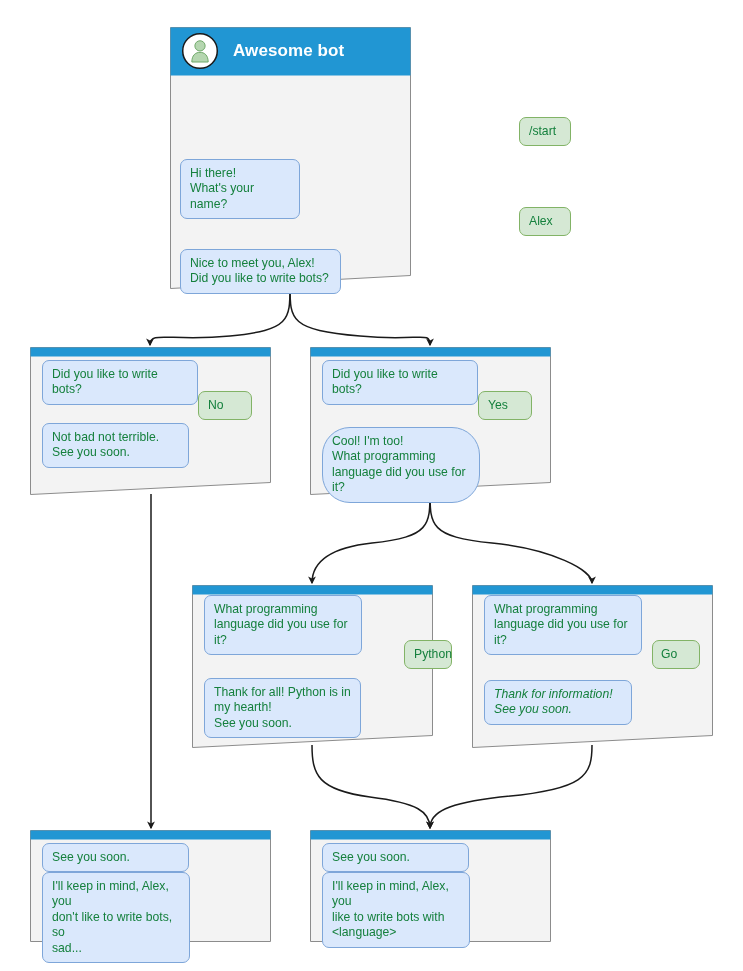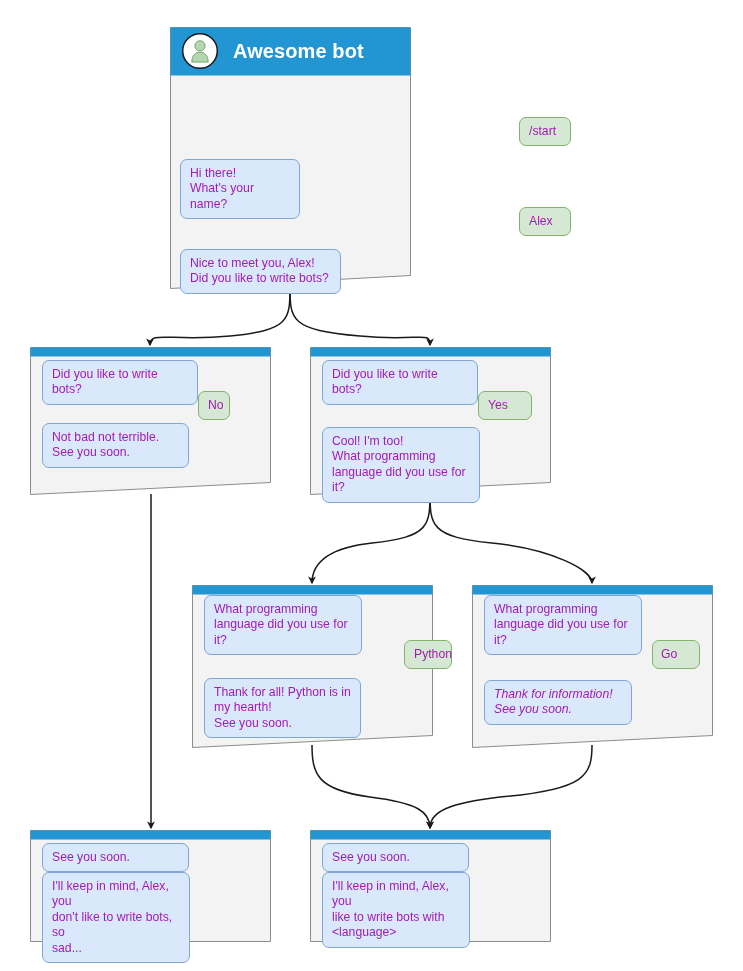--- a/index.html
+++ b/index.html
@@ -58,37 +58,37 @@
   }
   .avatar {
     margin-left: 11px;
     width: 38px;
     height: 38px;
     flex: 0 0 auto;
   }
   .root-title {
     margin-left: 14px;
     color: #ffffff;
-    font-size: 20px;
+    font-size: 17px;
     font-weight: bold;
     letter-spacing: 0.1px;
   }
   
   .bubbles {
     position: absolute;
     left: 0;
     width: 100%;
   }
   .bubble {
     position: absolute;
     box-sizing: border-box;
     border-radius: 7px;
     font-size: 12.2px;
     line-height: 15.4px;
-    color: #a21caf;
+    color: #15803d;
     padding: 6px 9px 6px 9px;
     white-space: pre-line;
   }
   .bubble.bot {
     background: #dae8fc;
     border: 1px solid #7ea6d9;
   }
   .bubble.user {
     background: #d5e8d4;
     border: 1px solid #82b366;
@@ -150,37 +150,37 @@
   </div>
 
   <div class="node" style="left:30px; top:347px; width:241px; height:148px;">
     <svg class="node-shape" viewBox="0 0 241 148" preserveAspectRatio="none">
       <path d="M 0.5 0.5 L 240.5 0.5 L 240.5 135.5 L 0.5 147.5 Z" fill="#f3f3f3" stroke="#8c8c8c" stroke-width="1"></path>
       <path d="M 0.5 0.5 L 240.5 0.5 L 240.5 9.5 L 0.5 9.5 Z" fill="#2196d3" stroke="none"></path>
     </svg>
     <div class="node-content">
       <div class="bubbles">
         <div class="bubble bot" style="left:12px; top:13px; width:156px;">Did you like to write bots?</div>
-        <div class="bubble user" style="left:168px; top:44px; width:32px;">No</div>
+        <div class="bubble user" style="left:168px; top:44px; width:54px;">No</div>
         <div class="bubble bot" style="left:12px; top:76px; width:147px;">Not bad not terrible.
 See you soon.</div>
       </div>
     </div>
   </div>
 
   <div class="node" style="left:310px; top:347px; width:241px; height:148px;">
     <svg class="node-shape" viewBox="0 0 241 148" preserveAspectRatio="none">
       <path d="M 0.5 0.5 L 240.5 0.5 L 240.5 135.5 L 0.5 147.5 Z" fill="#f3f3f3" stroke="#8c8c8c" stroke-width="1"></path>
       <path d="M 0.5 0.5 L 240.5 0.5 L 240.5 9.5 L 0.5 9.5 Z" fill="#2196d3" stroke="none"></path>
     </svg>
     <div class="node-content">
       <div class="bubbles">
         <div class="bubble bot" style="left:12px; top:13px; width:156px;">Did you like to write bots?</div>
         <div class="bubble user" style="left:168px; top:44px; width:54px;">Yes</div>
-        <div class="bubble bot" style="left:12px; top:80px; width:158px;">Cool! I'm too!
+        <div class="bubble bot" style="left:12px; top:80px; width:158px;border-radius:28px;">Cool! I'm too!
 What programming
 language did you use for it?</div>
       </div>
     </div>
   </div>
 
   <div class="node" style="left:192px; top:585px; width:241px; height:163px;">
     <svg class="node-shape" viewBox="0 0 241 163" preserveAspectRatio="none">
       <path d="M 0.5 0.5 L 240.5 0.5 L 240.5 150.5 L 0.5 162.5 Z" fill="#f3f3f3" stroke="#8c8c8c" stroke-width="1"></path>
       <path d="M 0.5 0.5 L 240.5 0.5 L 240.5 9.5 L 0.5 9.5 Z" fill="#2196d3" stroke="none"></path>

